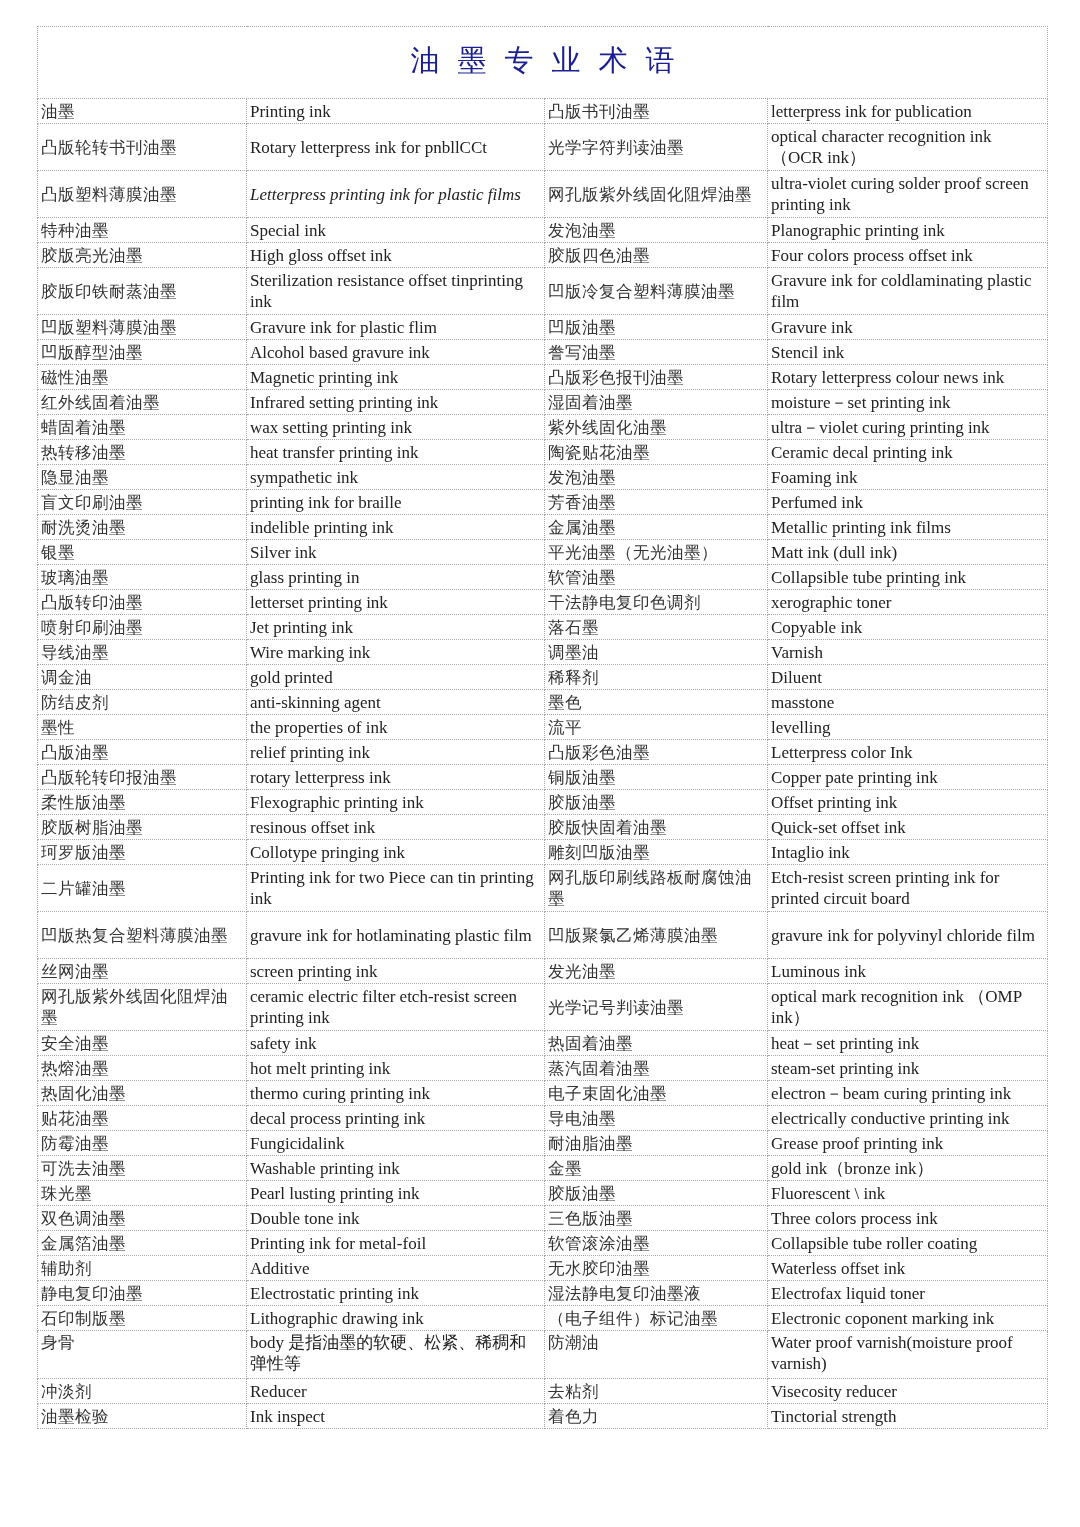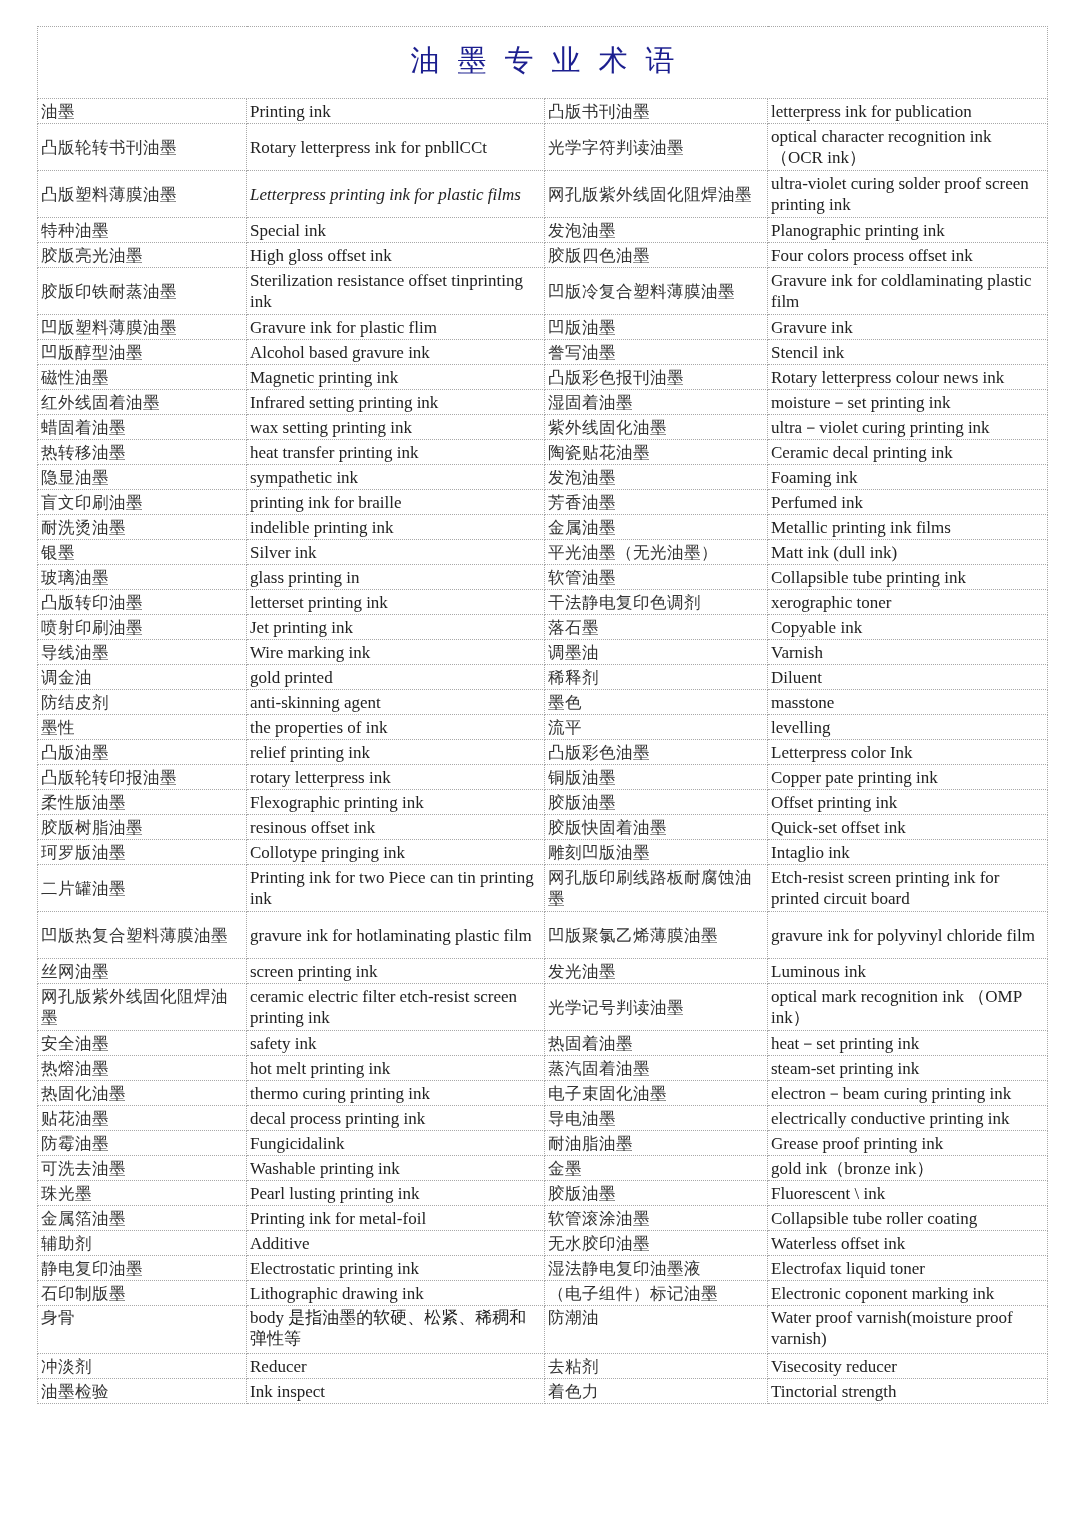--- a/index.html
+++ b/index.html
@@ -265,20 +265,26 @@
           <td class="zh">金墨</td>
           <td class="en">gold ink（bronze ink）</td>
         </tr>
         <tr class="single">
           <td class="zh">珠光墨</td>
           <td class="en">Pearl lusting printing ink</td>
           <td class="zh">胶版油墨</td>
           <td class="en">Fluorescent \ ink</td>
         </tr>
         <tr class="single">
+          <td class="zh">双色调油墨</td>
+          <td class="en">Double tone ink</td>
+          <td class="zh">三色版油墨</td>
+          <td class="en">Three colors process ink</td>
+        </tr>
+        <tr class="single">
           <td class="zh">金属箔油墨</td>
           <td class="en">Printing ink for metal-foil</td>
           <td class="zh">软管滚涂油墨</td>
           <td class="en">Collapsible tube roller coating</td>
         </tr>
         <tr class="single">
           <td class="zh">辅助剂</td>
           <td class="en">Additive</td>
           <td class="zh">无水胶印油墨</td>
           <td class="en">Waterless offset ink</td>

